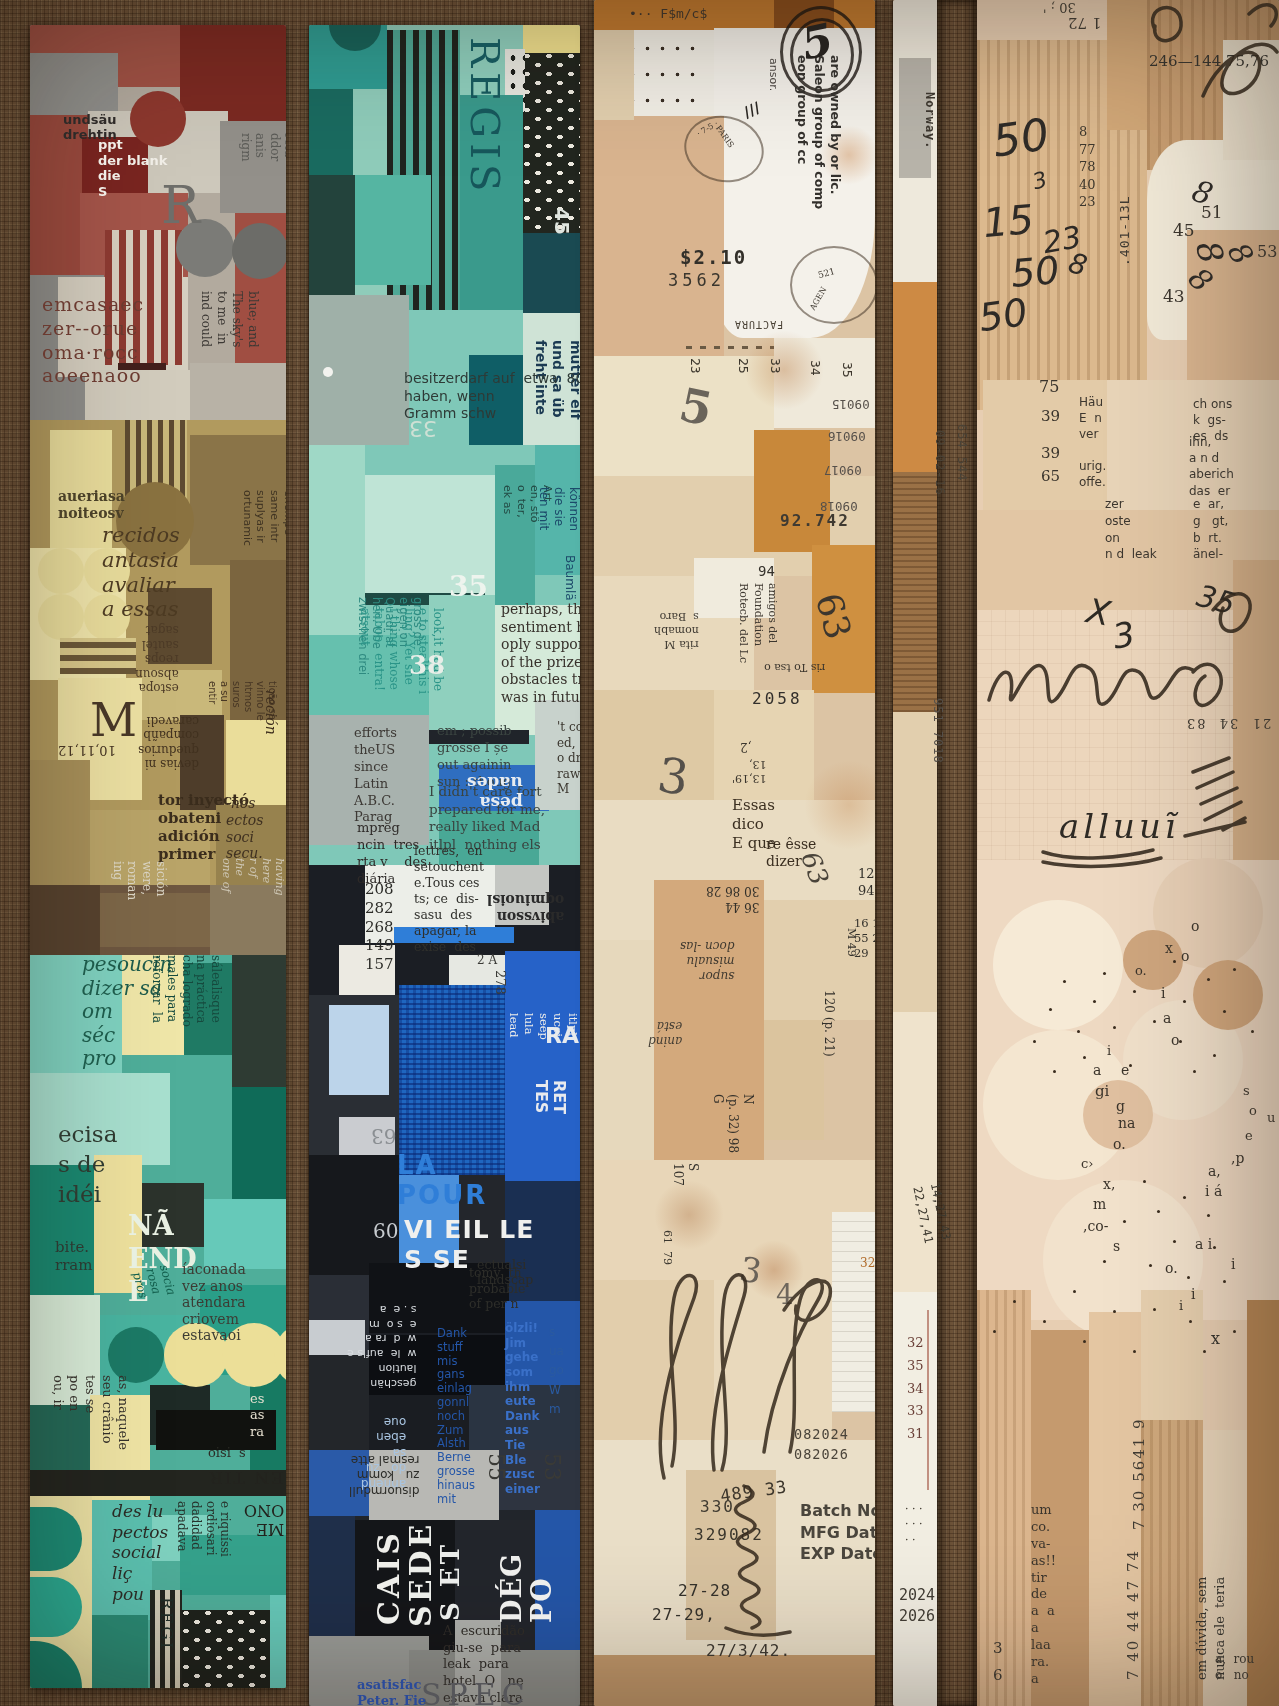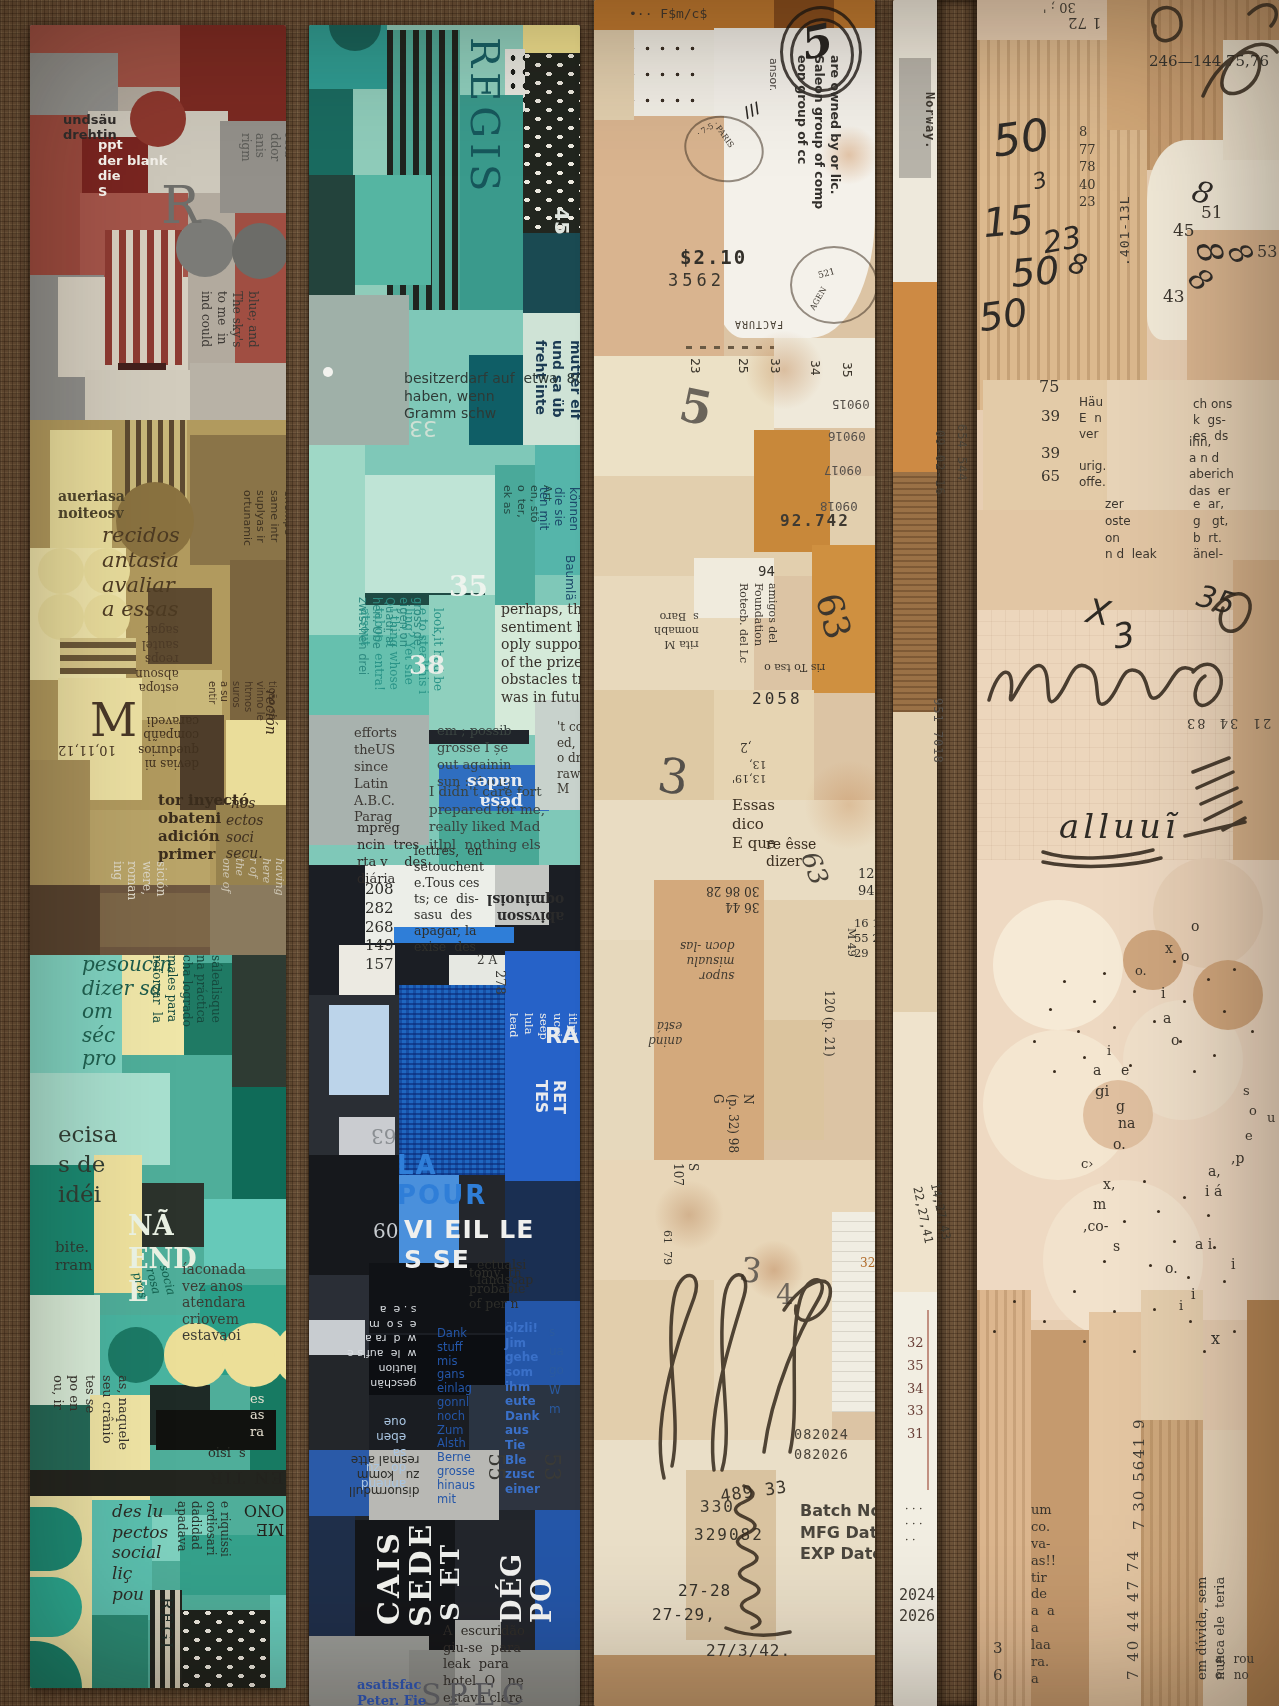--- a/index.html
+++ b/index.html
@@ -138,20 +138,24 @@
 drehtin</span>
         <span class="frag" style="left: 68px; top: 112px; font-size: 13px; color: rgb(240, 237, 230); font-family: &quot;DejaVu Sans&quot;, &quot;Liberation Sans&quot;, sans-serif; font-weight: bold; line-height: 1.2;">ppt
 der blank
 die
 S</span>
         <span class="frag" style="left: 131px; top: 150px; font-size: 52px; color: rgb(110, 110, 106); font-family: &quot;DejaVu Serif&quot;, &quot;Liberation Serif&quot;, serif;">R</span>
         <span class="frag" style="left: 208px; top: 108px; font-size: 12px; color: rgb(90, 90, 86); font-family: &quot;DejaVu Serif&quot;, &quot;Liberation Serif&quot;, serif; line-height: 1.2; transform-origin: 0px 0px; transform: rotate(90deg) translateY(-100%);">roid
 ddor
 anis
 rigm</span>
+        <span class="frag" style="left: 12px; top: 268px; font-size: 19px; color: rgb(107, 58, 48); font-family: &quot;DejaVu Serif&quot;, &quot;Liberation Serif&quot;, serif; line-height: 1.25; letter-spacing: 1px;">emcasaec
+zer--orue
+oma·rocc
+aoeenaoo</span>
         <span class="frag" style="left: 168px; top: 266px; font-size: 12px; color: rgb(60, 56, 52); font-family: &quot;DejaVu Serif&quot;, &quot;Liberation Serif&quot;, serif; line-height: 1.3; transform-origin: 0px 0px; transform: rotate(90deg) translateY(-100%);">blue; and
 The sky's
 to me  in
 ind could</span>
         <span class="frag" style="left: 28px; top: 463px; font-size: 14px; color: rgb(74, 64, 40); font-family: &quot;DejaVu Serif&quot;, &quot;Liberation Serif&quot;, serif; font-weight: bold; line-height: 1.2;">aueriasa
 noiteosv</span>
         <span class="frag" style="left: 72px; top: 498px; font-size: 21px; color: rgb(76, 58, 34); font-family: &quot;DejaVu Serif&quot;, &quot;Liberation Serif&quot;, serif; font-style: italic; line-height: 1.18;">recidos
 antasia
 avaliar
 a essas</span>

